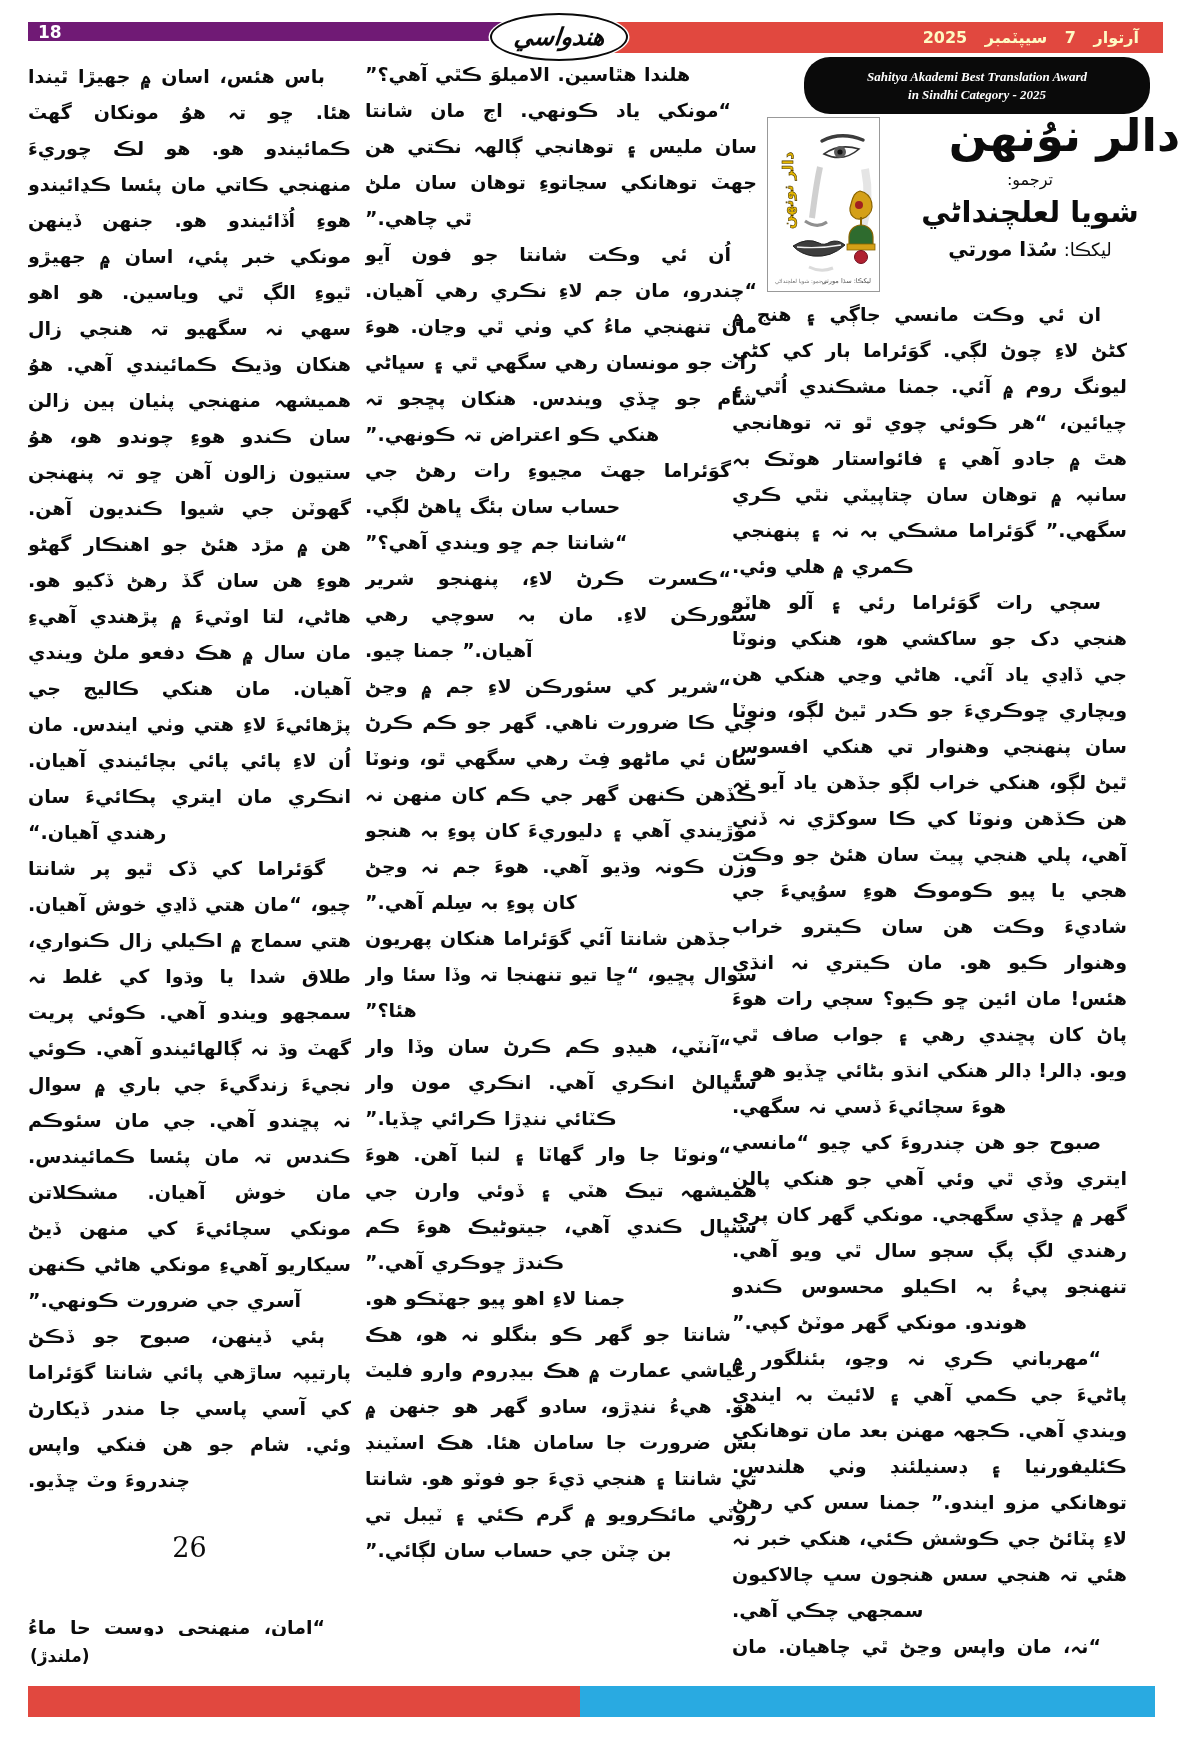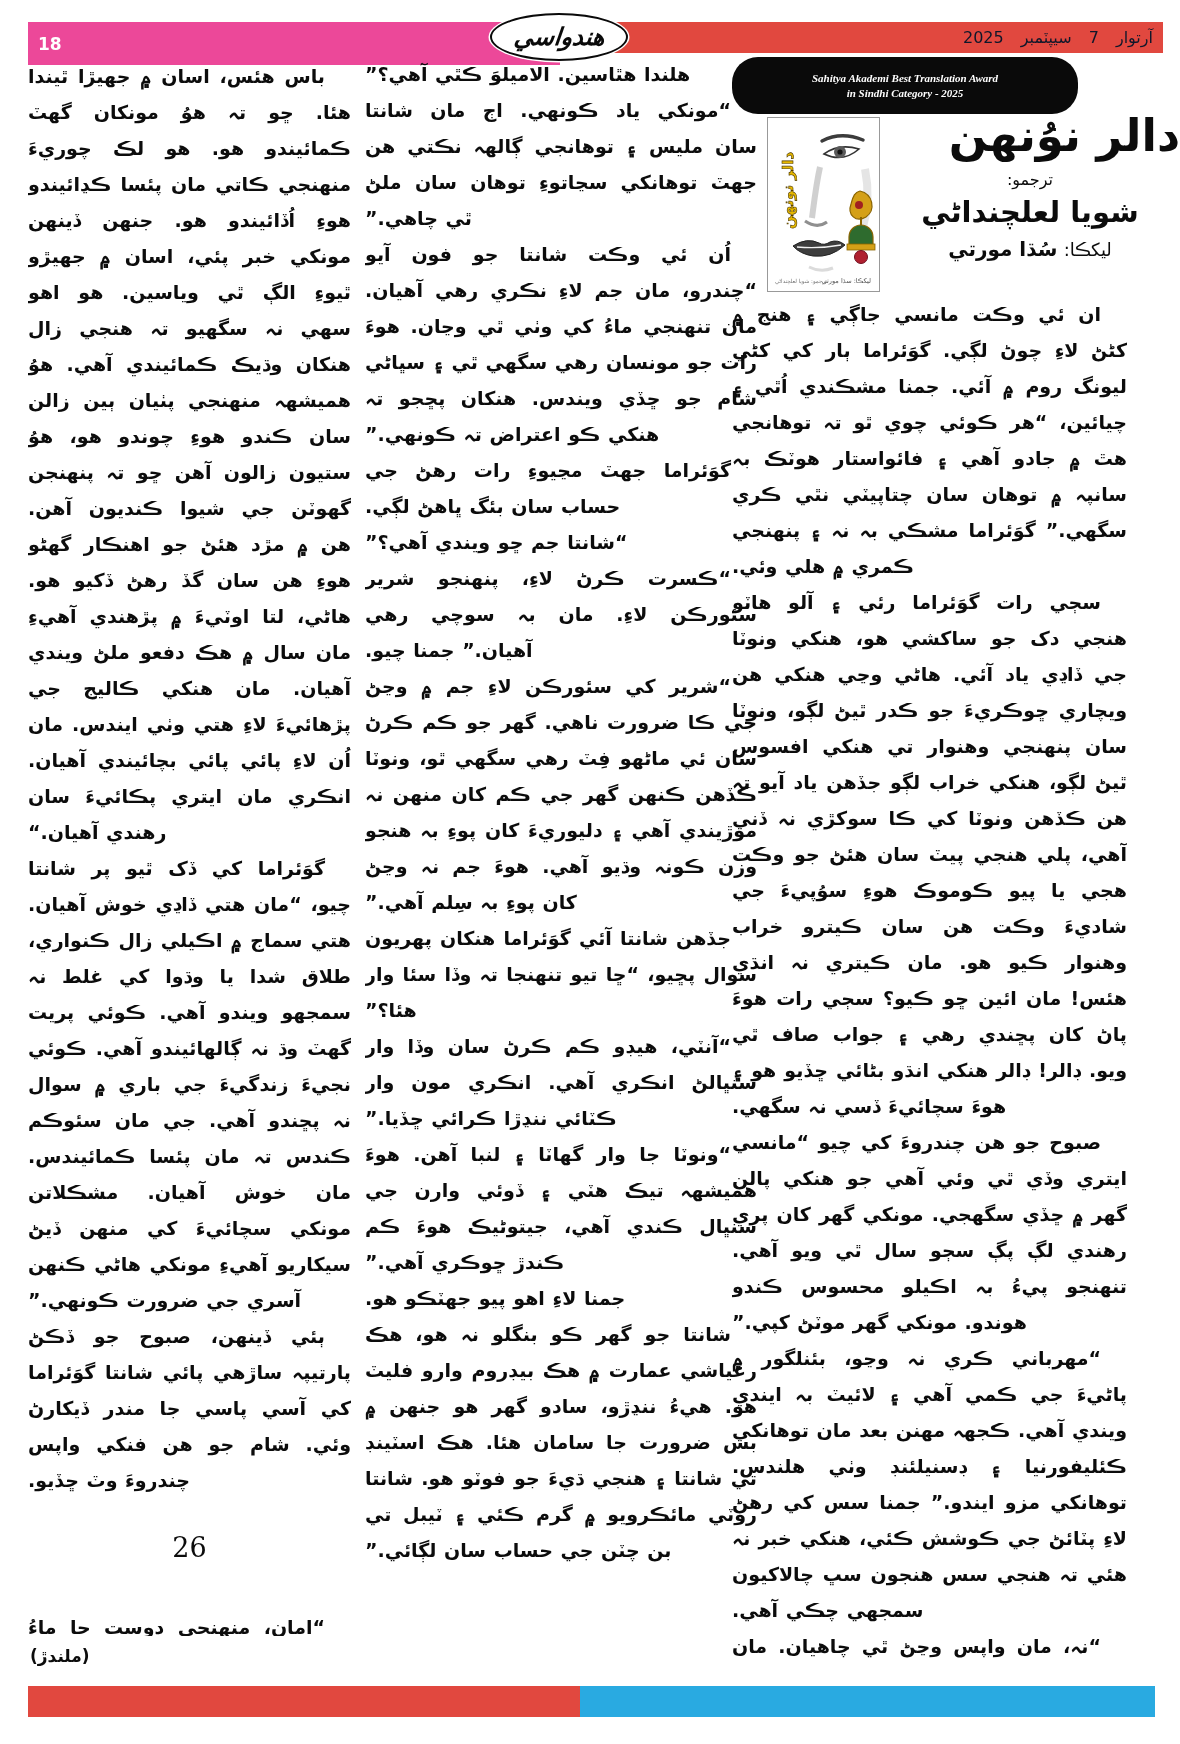--- a/index.html
+++ b/index.html
@@ -1,36 +1,36 @@
 <!DOCTYPE html>
 <html lang="sd" dir="ltr"><head>
 <meta charset="utf-8">
 <style>
   html,body{margin:0;padding:0;background:#ffffff;}
   .page{position:relative;width:1180px;height:1744px;background:#ffffff;overflow:hidden;
         font-family:"DejaVu Sans",sans-serif;color:#0c0c0c;}
 
   
-  .topbar-blue{position:absolute;left:28px;top:22px;width:532px;height:43px;background:#ec4899;
+  .topbar-blue{position:absolute;left:28px;top:22px;width:532px;height:19px;background:#701a75;
                display:flex;align-items:center;}
   .topbar-blue .pgnum{color:#ffffff;font-weight:bold;font-size:17px;padding-left:10px;}
   .topbar-red{position:absolute;left:560px;top:22px;width:603px;height:31px;background:#e1483f;
               display:flex;align-items:center;justify-content:flex-end;}
-  .topbar-red .date{direction:rtl;color:#0f172a;font-weight:normal;font-size:16px;
-                    padding-left:10px;padding-right:10px;word-spacing:12px;white-space:nowrap;}
+  .topbar-red .date{direction:rtl;color:#fef9c3;font-weight:bold;font-size:16px;
+                    padding-left:10px;padding-right:24px;word-spacing:12px;white-space:nowrap;}
   .masthead{position:absolute;left:490px;top:13px;width:134px;height:44px;background:#ffffff;
             border:2.5px solid #0a0a0a;border-radius:50%;display:flex;align-items:center;justify-content:center;
             box-shadow:0 0 0 1.5px #ffffff;}
   .masthead span{direction:rtl;font-weight:bold;font-size:24px;font-style:italic;color:#0a0a0a;transform:skewX(-6deg);}
 
   
-  .award-box{position:absolute;left:732px;top:57px;width:346px;height:57px;background:#0a0a0a;
+  .award-box{position:absolute;left:804px;top:57px;width:346px;height:57px;background:#0a0a0a;
              border-radius:26px;display:flex;flex-direction:column;align-items:center;justify-content:center;
              font-family:"Liberation Serif","DejaVu Serif",serif;font-style:italic;font-weight:bold;
-             color:#ffffff;font-size:11px;line-height:1.32;text-align:center;}
+             color:#ffffff;font-size:13px;line-height:1.32;text-align:center;}
 
   
   .headline-block{position:absolute;left:880px;top:110px;width:300px;direction:rtl;text-align:center;}
   .headline-block h1{margin:0;font-size:45px;line-height:1.15;font-weight:bold;letter-spacing:0;
                      text-align:right;padding-left:2px;}
   .translator-label{font-size:16px;font-weight:normal;margin-top:8px;}
   .translator-name{font-size:29px;font-weight:bold;margin-top:6px;}
   .author-line{font-size:20px;margin-top:8px;}
   .author-line .lbl{font-weight:normal;font-size:18px;}
   .author-line .name{font-weight:bold;}

